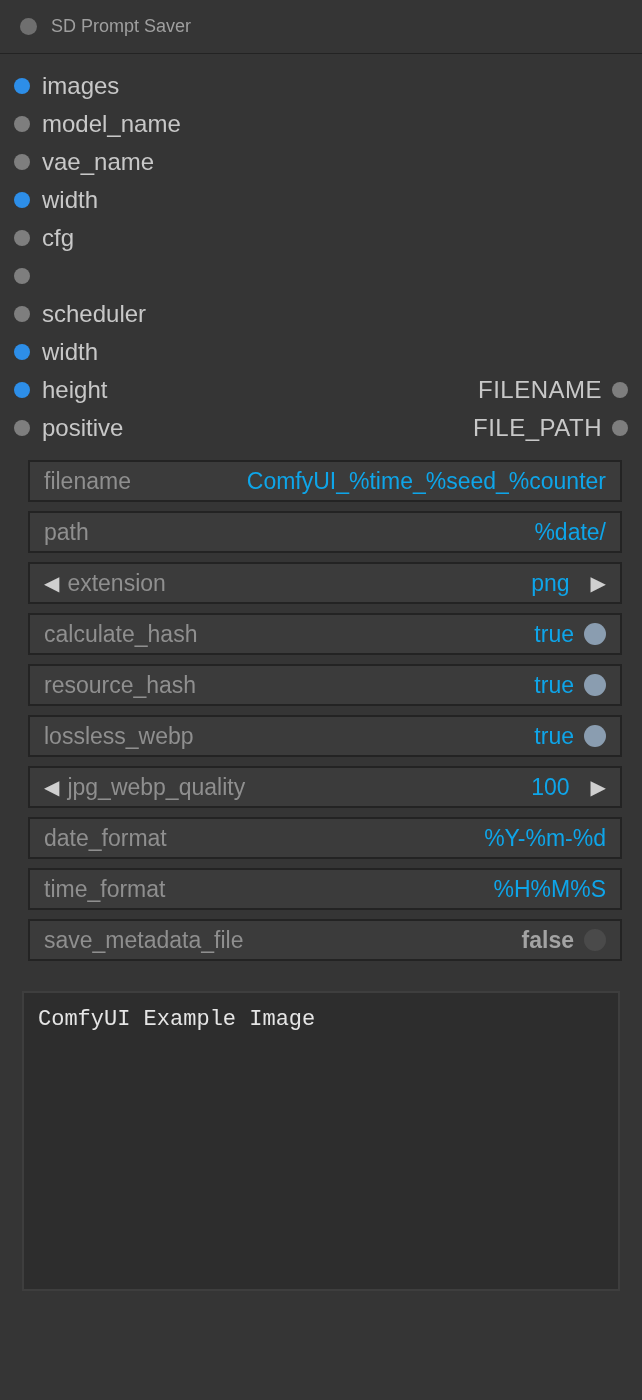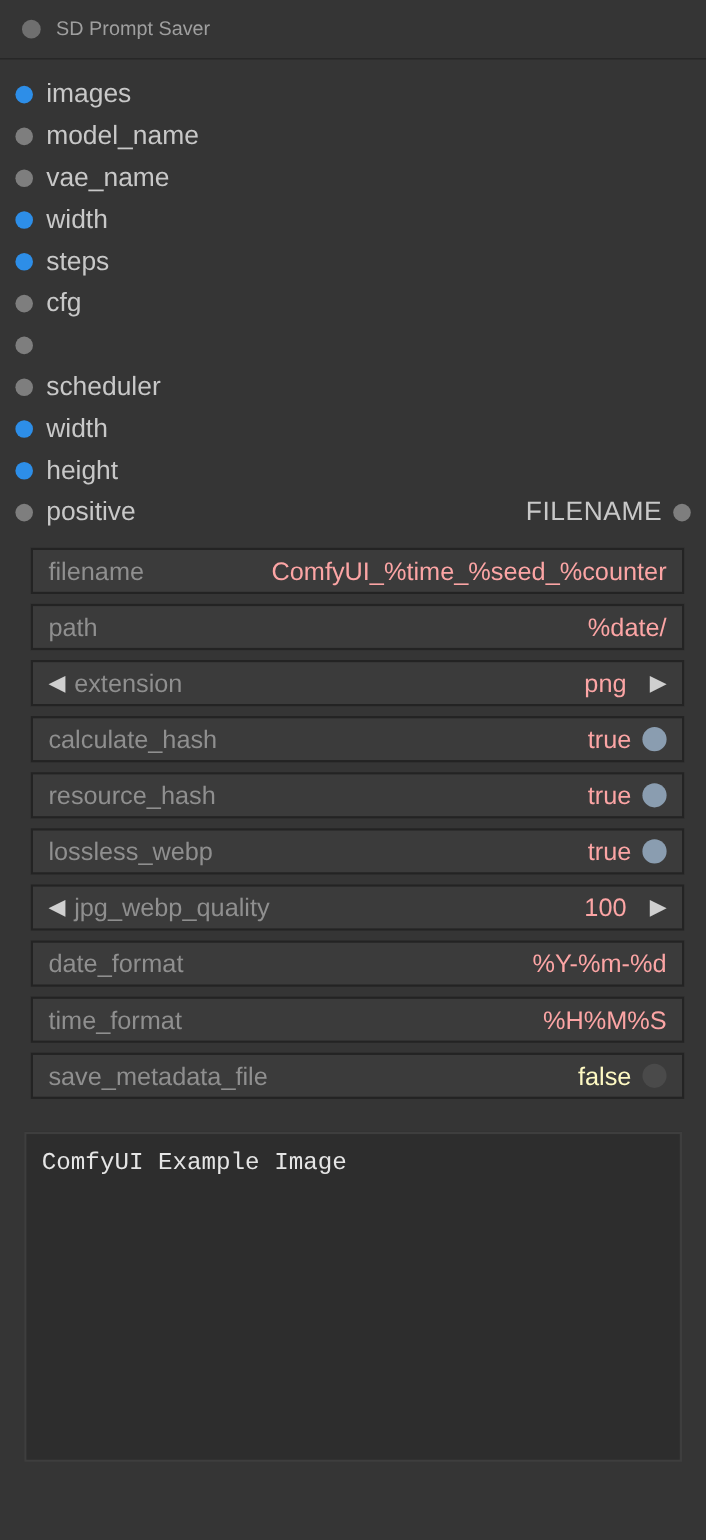--- a/index.html
+++ b/index.html
@@ -100,26 +100,27 @@
     padding: 0 14px;
     font-size: 23px;
     line-height: 1;
     border-radius: 0;
   }
   .widget-label {
     color: #8f8f8f;
     flex-shrink: 0;
   }
   .widget-value {
-    color: #fca5a5;
+    color: #0ea5e9;
     margin-left: auto;
     text-align: right;
   }
   .widget-value.gray {
-    color: #fef9c3;
+    color: #a3a3a3;
+    font-weight: bold;
   }
   
   .widget-selector .arrow {
     color: #cfcfcf;
     font-size: 20px;
     line-height: 1;
     flex-shrink: 0;
   }
   .widget-selector .widget-label { margin-left: 8px; }
   .widget-selector .widget-value { margin-right: 21px; }
@@ -174,24 +175,20 @@
         </div>
         <div class="input-item">
           <span class="socket gray"></span>
           <span>vae_name</span>
         </div>
         <div class="input-item">
           <span class="socket blue"></span>
           <span>width</span>
         </div>
         <div class="input-item">
-          <span class="socket blue"></span>
-          <span>steps</span>
-        </div>
-        <div class="input-item">
           <span class="socket gray"></span>
           <span>cfg</span>
         </div>
         <div class="input-item">
           <span class="socket gray"></span>
         </div>
         <div class="input-item">
           <span class="socket gray"></span>
           <span>scheduler</span>
         </div>
@@ -205,20 +202,24 @@
         </div>
         <div class="input-item">
           <span class="socket gray"></span>
           <span>positive</span>
         </div>
       </div>
 
       <div class="outputs-col">
         <div class="output-item">
           <span>FILENAME</span>
+          <span class="socket out"></span>
+        </div>
+        <div class="output-item">
+          <span>FILE_PATH</span>
           <span class="socket out"></span>
         </div>
       </div>
     </div>
   </div>
 
   <div class="widgets">
 
     <div class="widget-row filename">
       <span class="widget-label">filename</span>

